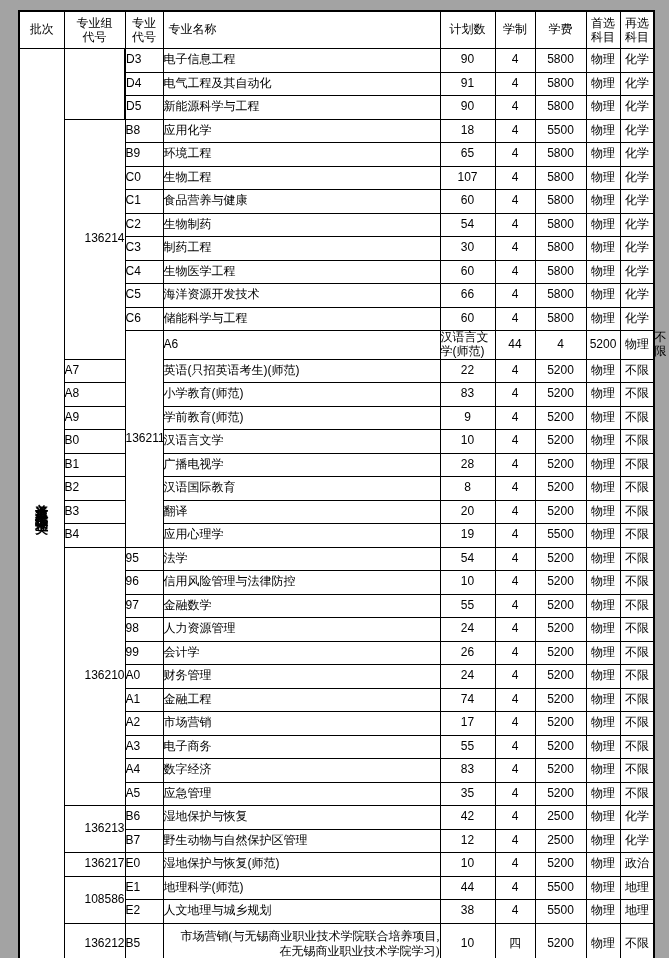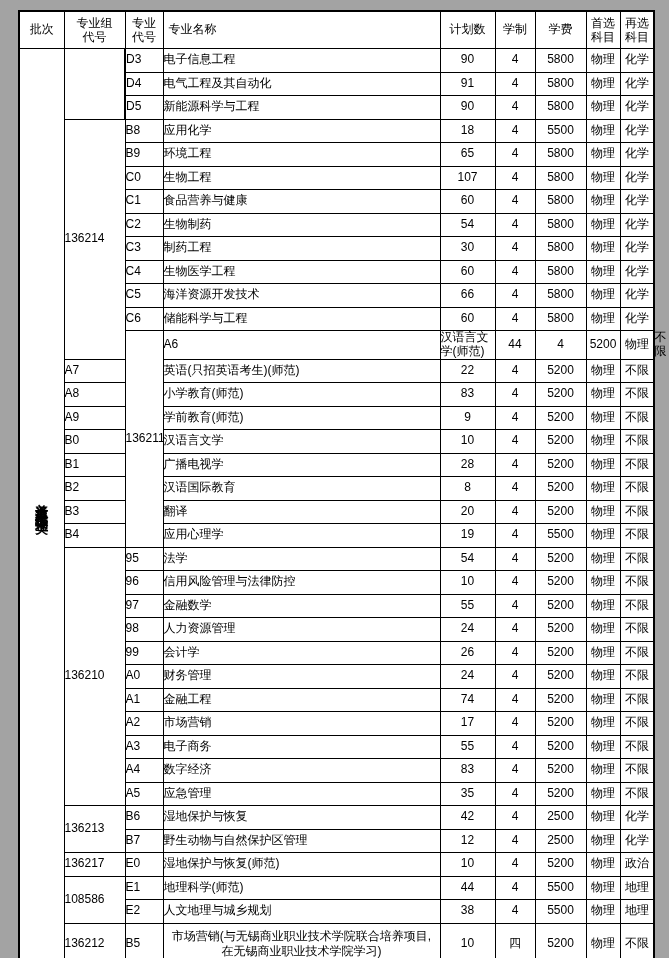--- a/index.html
+++ b/index.html
@@ -82,21 +82,21 @@
     writing-mode: vertical-rl;
     text-orientation: upright;
     letter-spacing: 2px;
     font-size: 13px;
     line-height: 1;
     display: inline-block;
     white-space: nowrap;
     font-weight: bold;
   }
   td.group-cell {
-    text-align: left;
+    text-align: right;
     font-size: 12px;
     font-weight: bold;
     border-right: 2px solid #000000;
     border-left: 2px solid #000000;
   }
   td.group-cell.empty-grp {
     border-right: 2px solid #000000;
   }
   tbody tr.grp-start > td {
     border-top: 1.6px solid #000000;
@@ -110,21 +110,21 @@
     font-size: 12px;
     border-left: 1.6px solid #000000;
   }
   td.num-cell, td.years-cell, td.fee-cell, td.sub-cell {
     text-align: center;
     font-size: 12px;
   }
   td.num-cell { border-left: 1.6px solid #000000; }
   td.sub-cell { font-size: 11.5px; }
   tr.tall td { height: 40px; }
-  .two-line { display: block; line-height: 1.25; text-align: center; }
+  .two-line { display: block; line-height: 1.25; text-align: right; font-family: Liberation Serif, serif; }
 </style>
 </head>
 <body>
 
 <div id="sheet">
   <table class="plan">
     <colgroup>
       <col class="c-batch">
         <col class="c-group">
         <col class="c-majcode">

